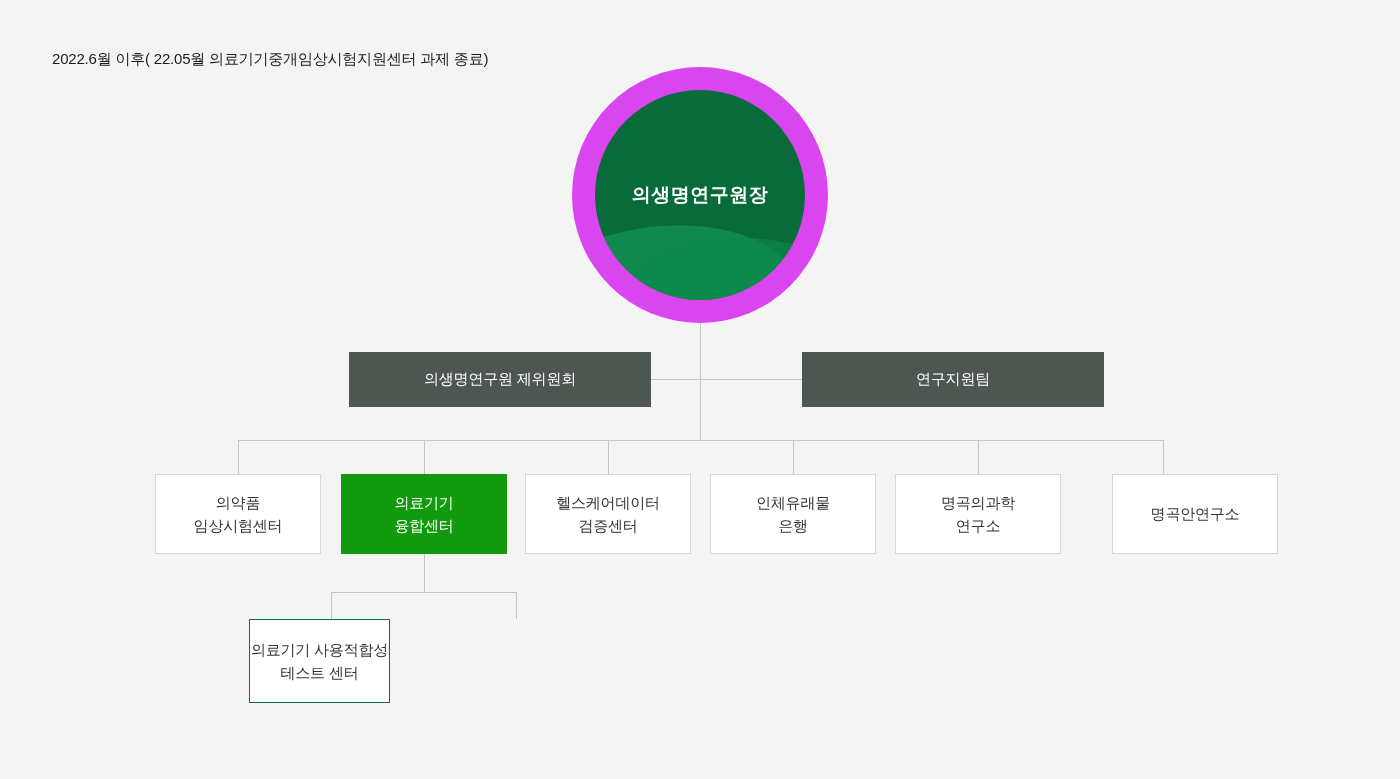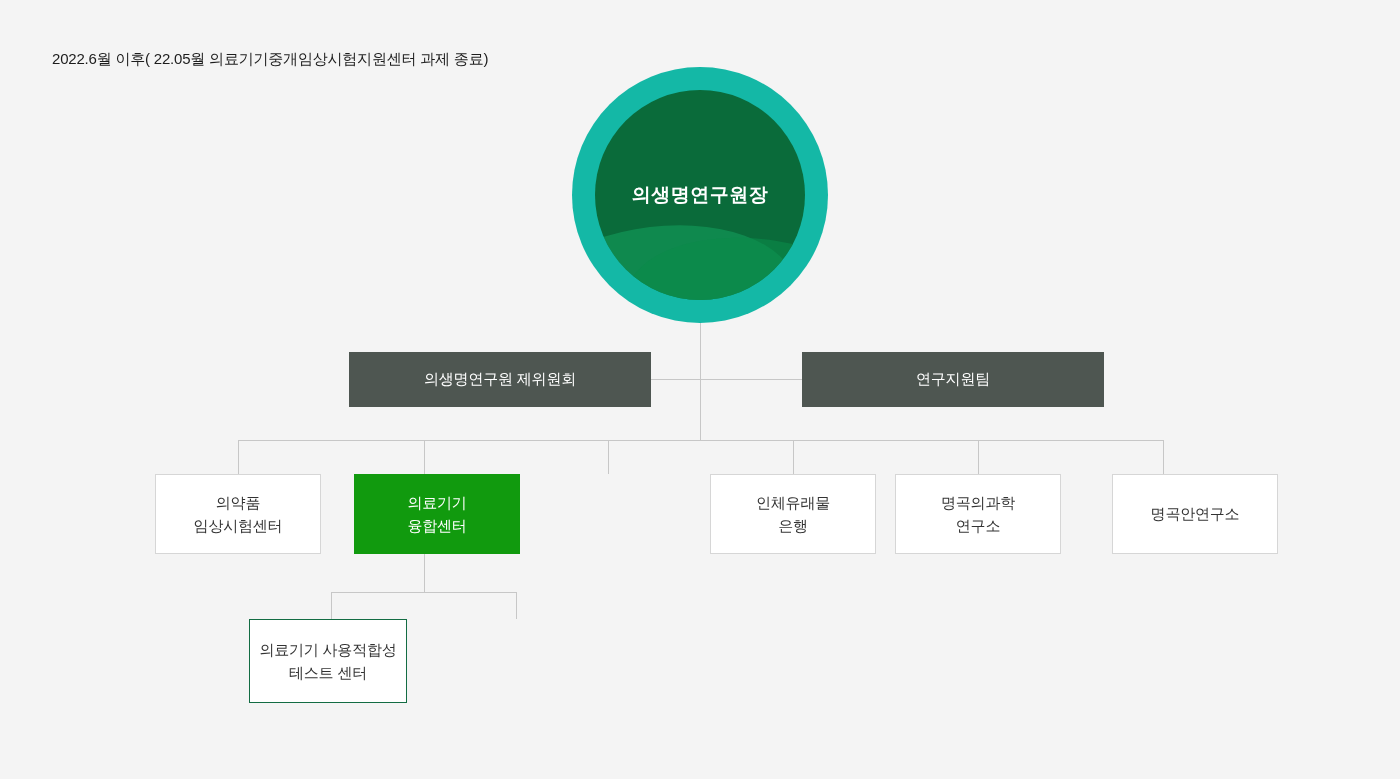--- a/index.html
+++ b/index.html
@@ -21,21 +21,21 @@
     font-size:15px;
     color:#1c1c1c;
     letter-spacing:-0.2px;
   }
   
   .root-outer{
     position:absolute;
     left:572px; top:67px;
     width:256px; height:256px;
     border-radius:50%;
-    background:#14b8a6;
+    background:#d946ef;
   }
   .root-circle{
     position:absolute;
     left:23px; top:23px;
     width:210px; height:210px;
     border-radius:50%;
     background:#0a6b3a;
     overflow:hidden;
   }
   .arc{
@@ -110,21 +110,21 @@
   }
   .center-box.highlight{
     background:#119a0e;
     border:1px solid #119a0e;
     color:#ffffff;
   }
   
   .sub-box{
     position:absolute;
     top:619px;
-    width:158px;
+    width:141px;
     height:84px;
     background:#ffffff;
     border:1px solid #136c43;
     box-sizing:border-box;
     display:flex;
     flex-direction:column;
     align-items:center;
     justify-content:center;
     font-size:15px;
     color:#333333;
@@ -162,23 +162,27 @@
   <div class="line vline" style="left:331px;top:592px;height:27px;"></div>
   <div class="line vline" style="left:516px;top:592px;height:27px;"></div>
 
   <div class="committee" style="left:349px;">의생명연구원 제위원회</div>
   <div class="committee" style="left:802px;">연구지원팀</div>
 
   <div class="center-box" style="left:155px;">
     <div>의약품</div>
     <div>임상시험센터</div>
   </div>
-  <div class="center-box highlight" style="left:354px;">
+  <div class="center-box highlight" style="left:341px;">
     <div>의료기기</div>
     <div>융합센터</div>
+  </div>
+  <div class="center-box" style="left:525px;">
+    <div>헬스케어데이터</div>
+    <div>검증센터</div>
   </div>
   <div class="center-box" style="left:710px;">
     <div>인체유래물</div>
     <div>은행</div>
   </div>
   <div class="center-box" style="left:895px;">
     <div>명곡의과학</div>
     <div>연구소</div>
   </div>
   <div class="center-box" style="left:1112px;">

